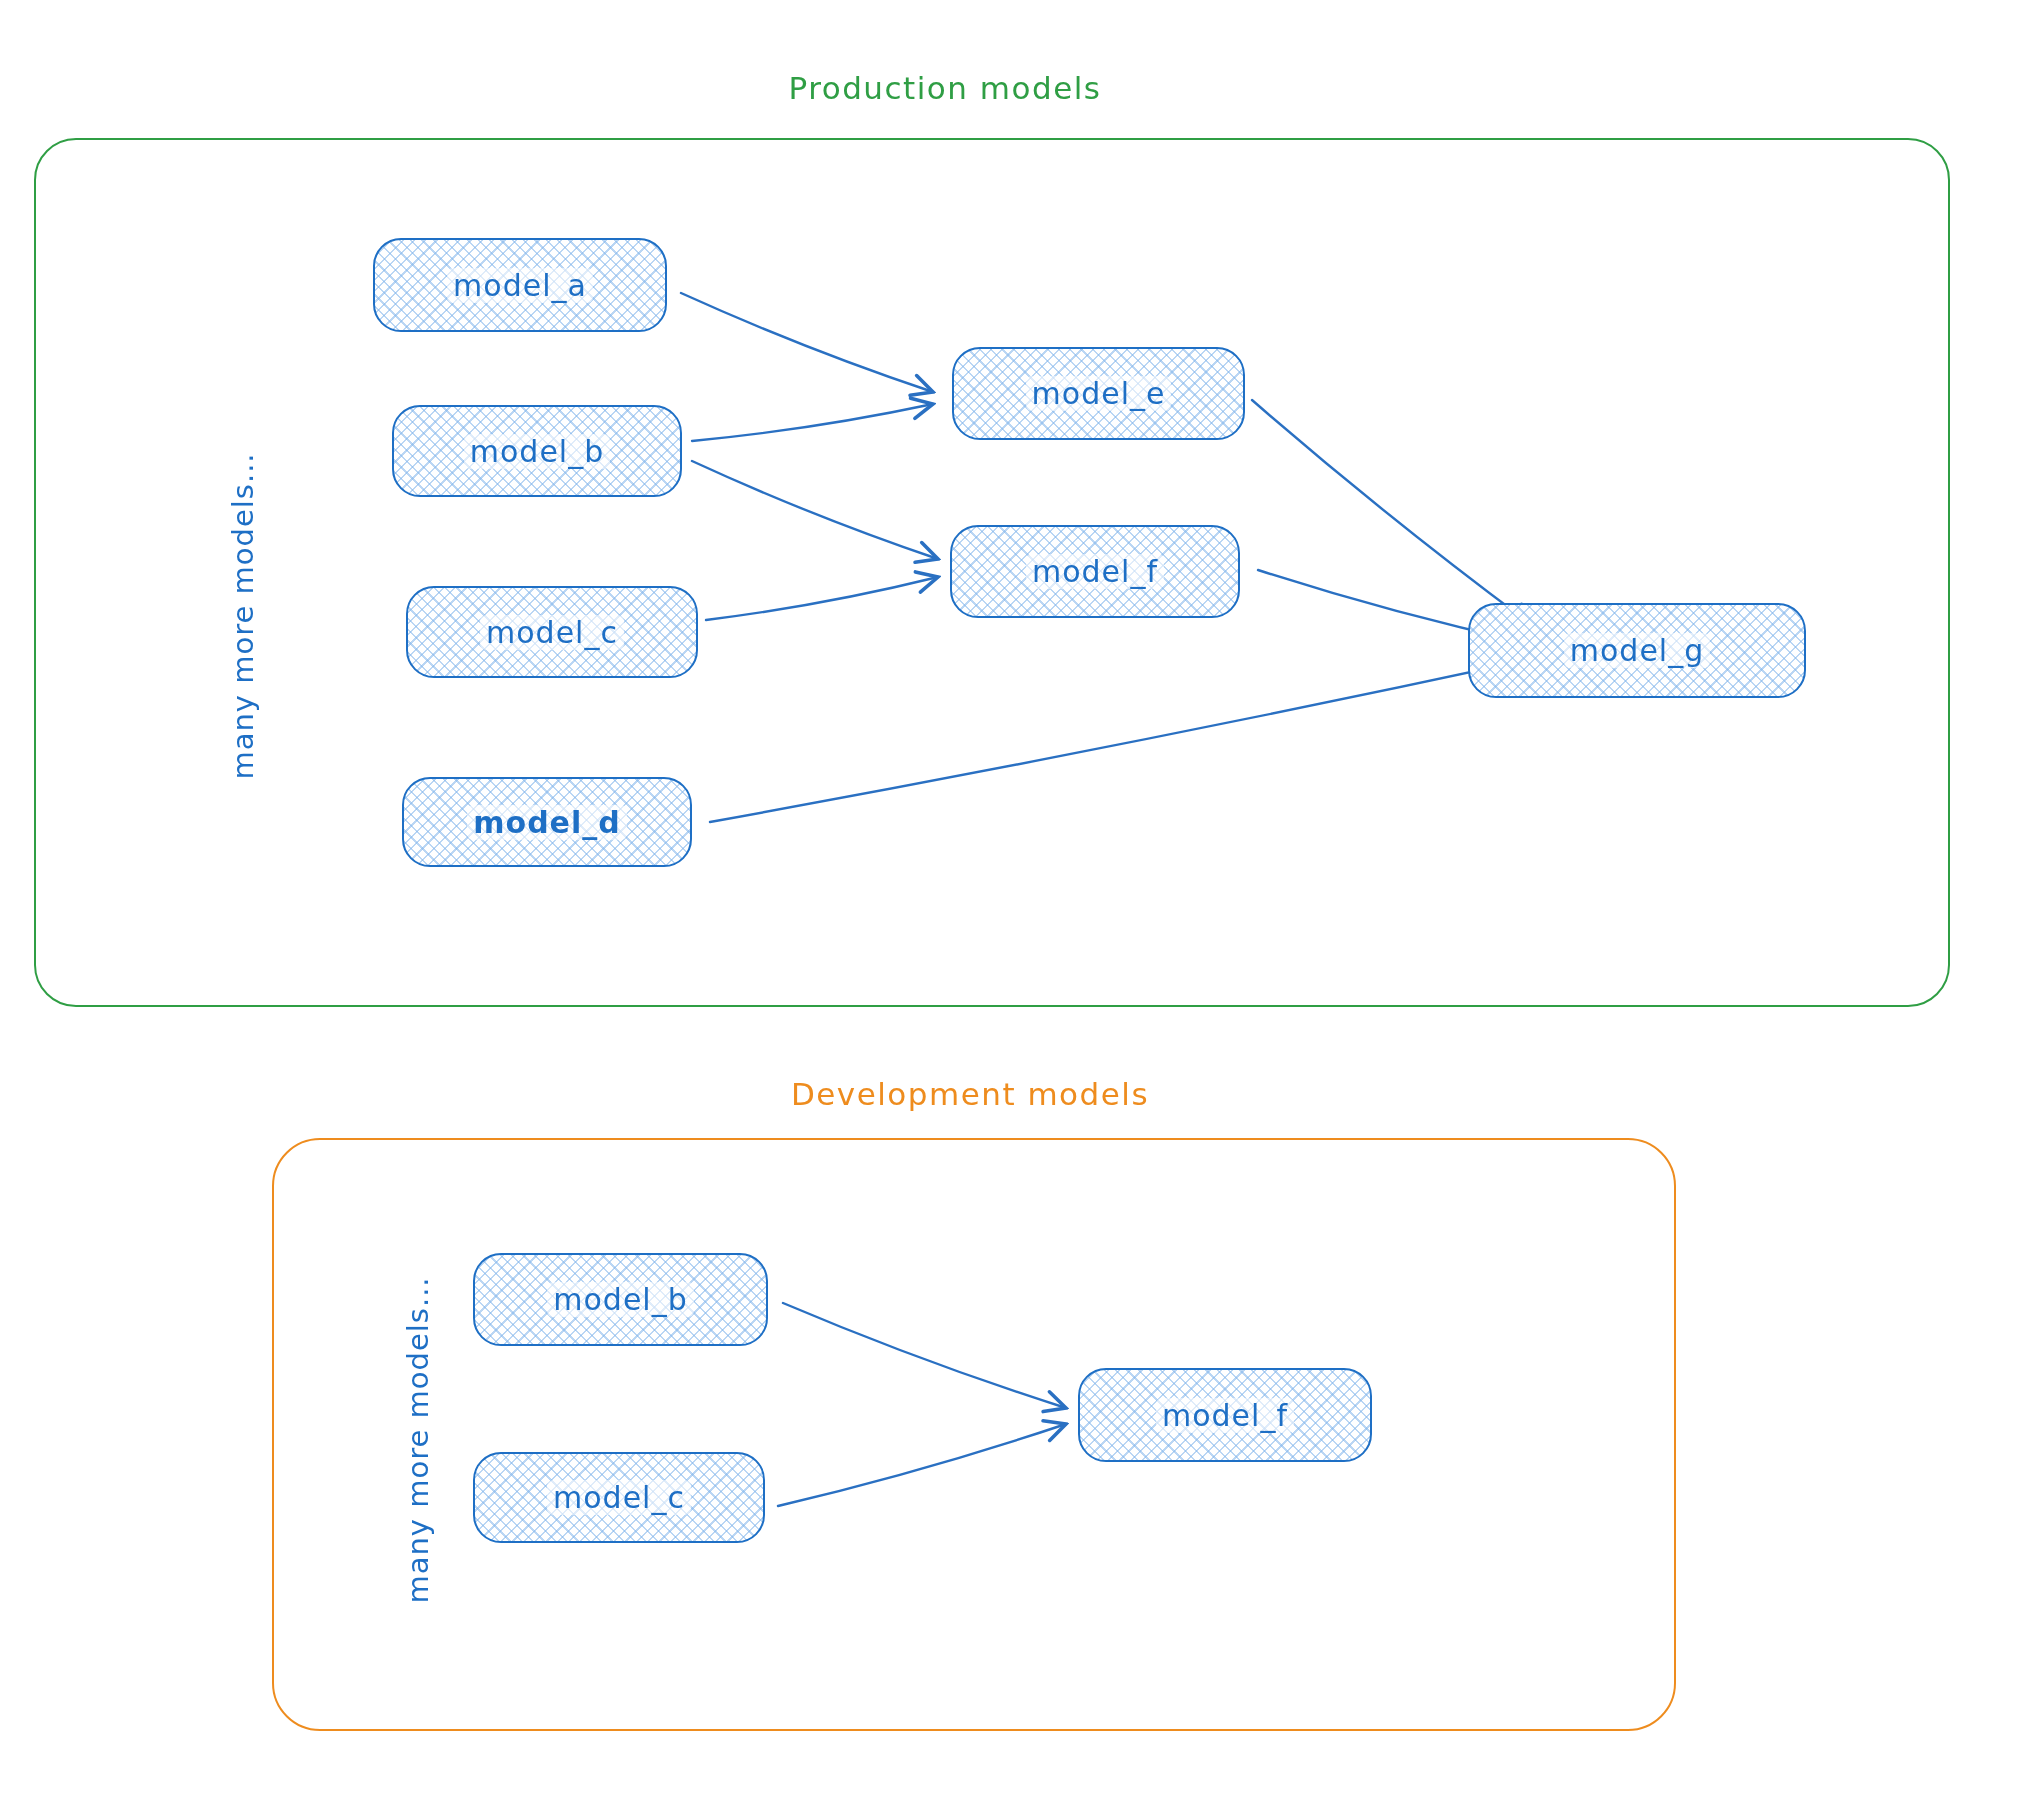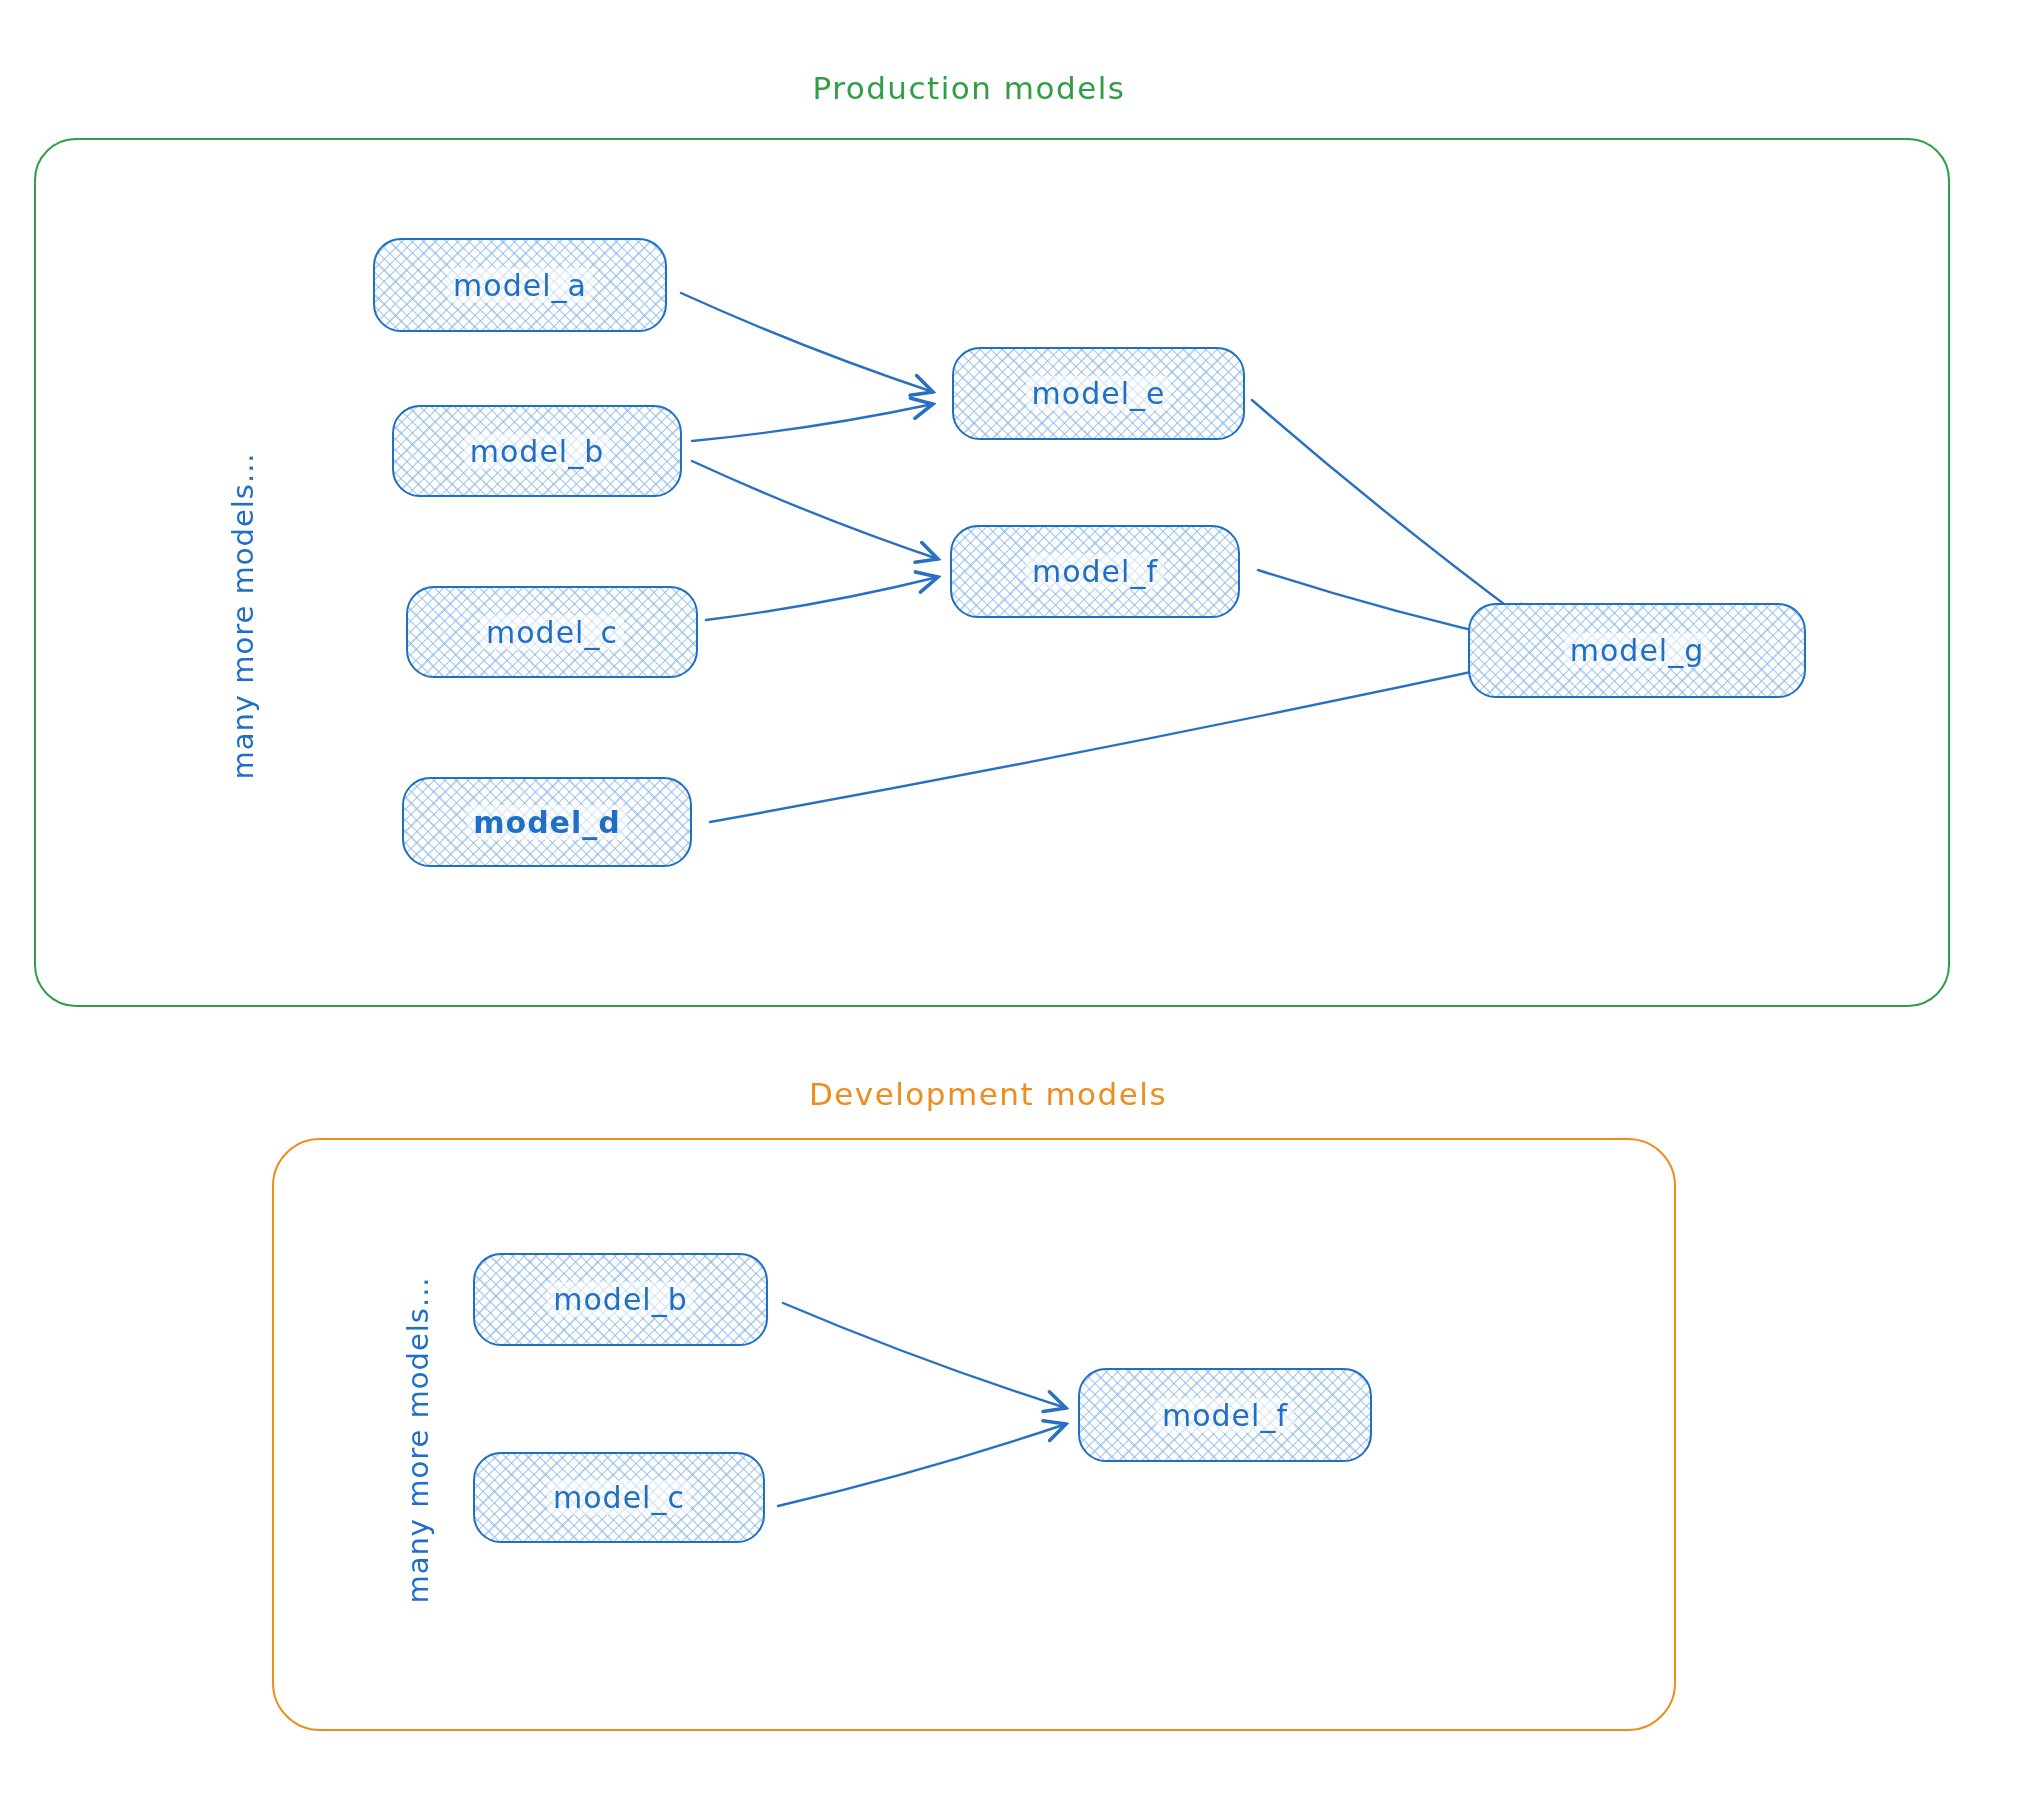--- a/index.html
+++ b/index.html
@@ -12,22 +12,22 @@
   }
   #edges-layer{position:absolute;left:0;top:0;pointer-events:none;}
   .section-title{
     position:absolute;
     transform:translate(-50%,-50%);
     font-size:31px;
     letter-spacing:1.5px;
     white-space:nowrap;
     font-weight:normal;
   }
-  .section-title.prod{color:var(--green,#2f9e44);margin-left:24px;}
-  .section-title.dev{color:var(--orange,#ee8c1e);margin-left:18px;}
+  .section-title.prod{color:var(--green,#2f9e44);}
+  .section-title.dev{color:var(--orange,#ee8c1e);}
   .frame{
     position:absolute;
     border:2px solid;
     box-sizing:border-box;
     background:transparent;
   }
   .frame.prod{border-color:var(--green,#2f9e44);border-radius:42px;}
   .frame.dev{border-color:var(--orange,#ee8c1e);border-radius:48px;}
   .side-label{
     position:absolute;

